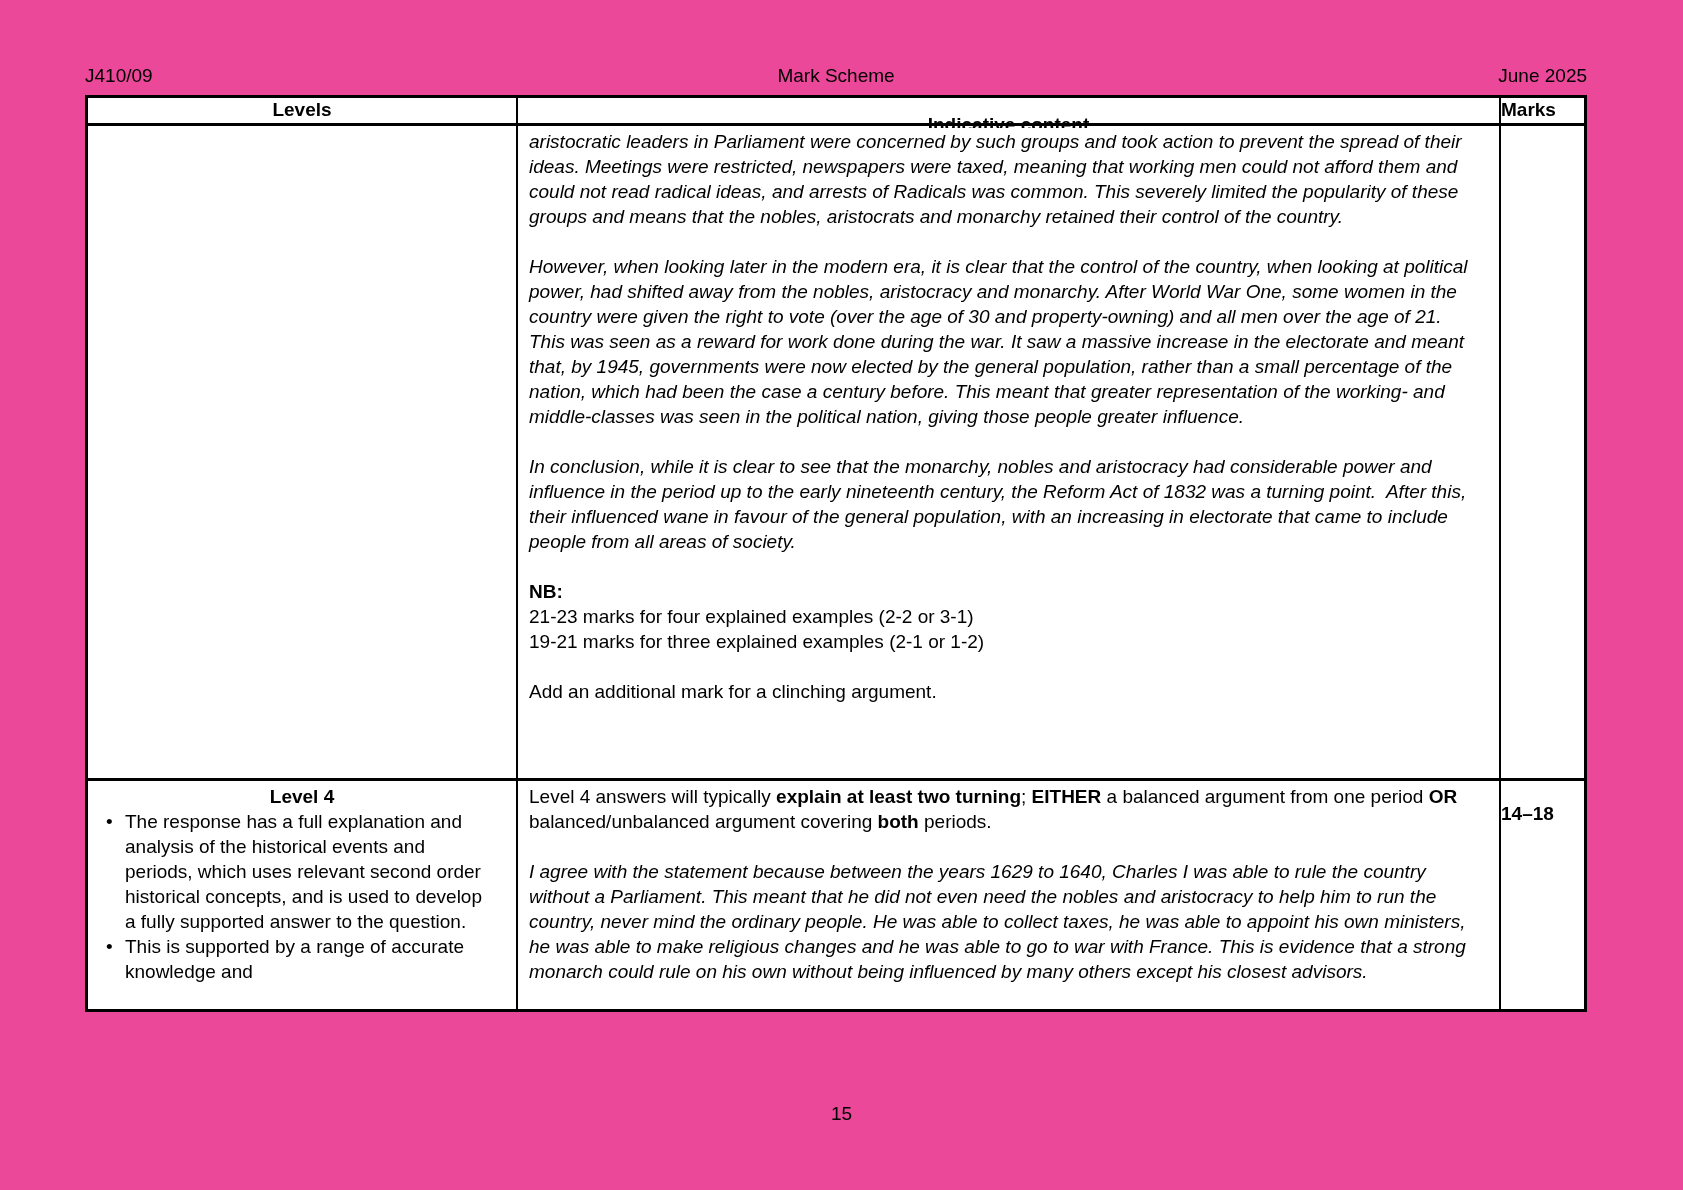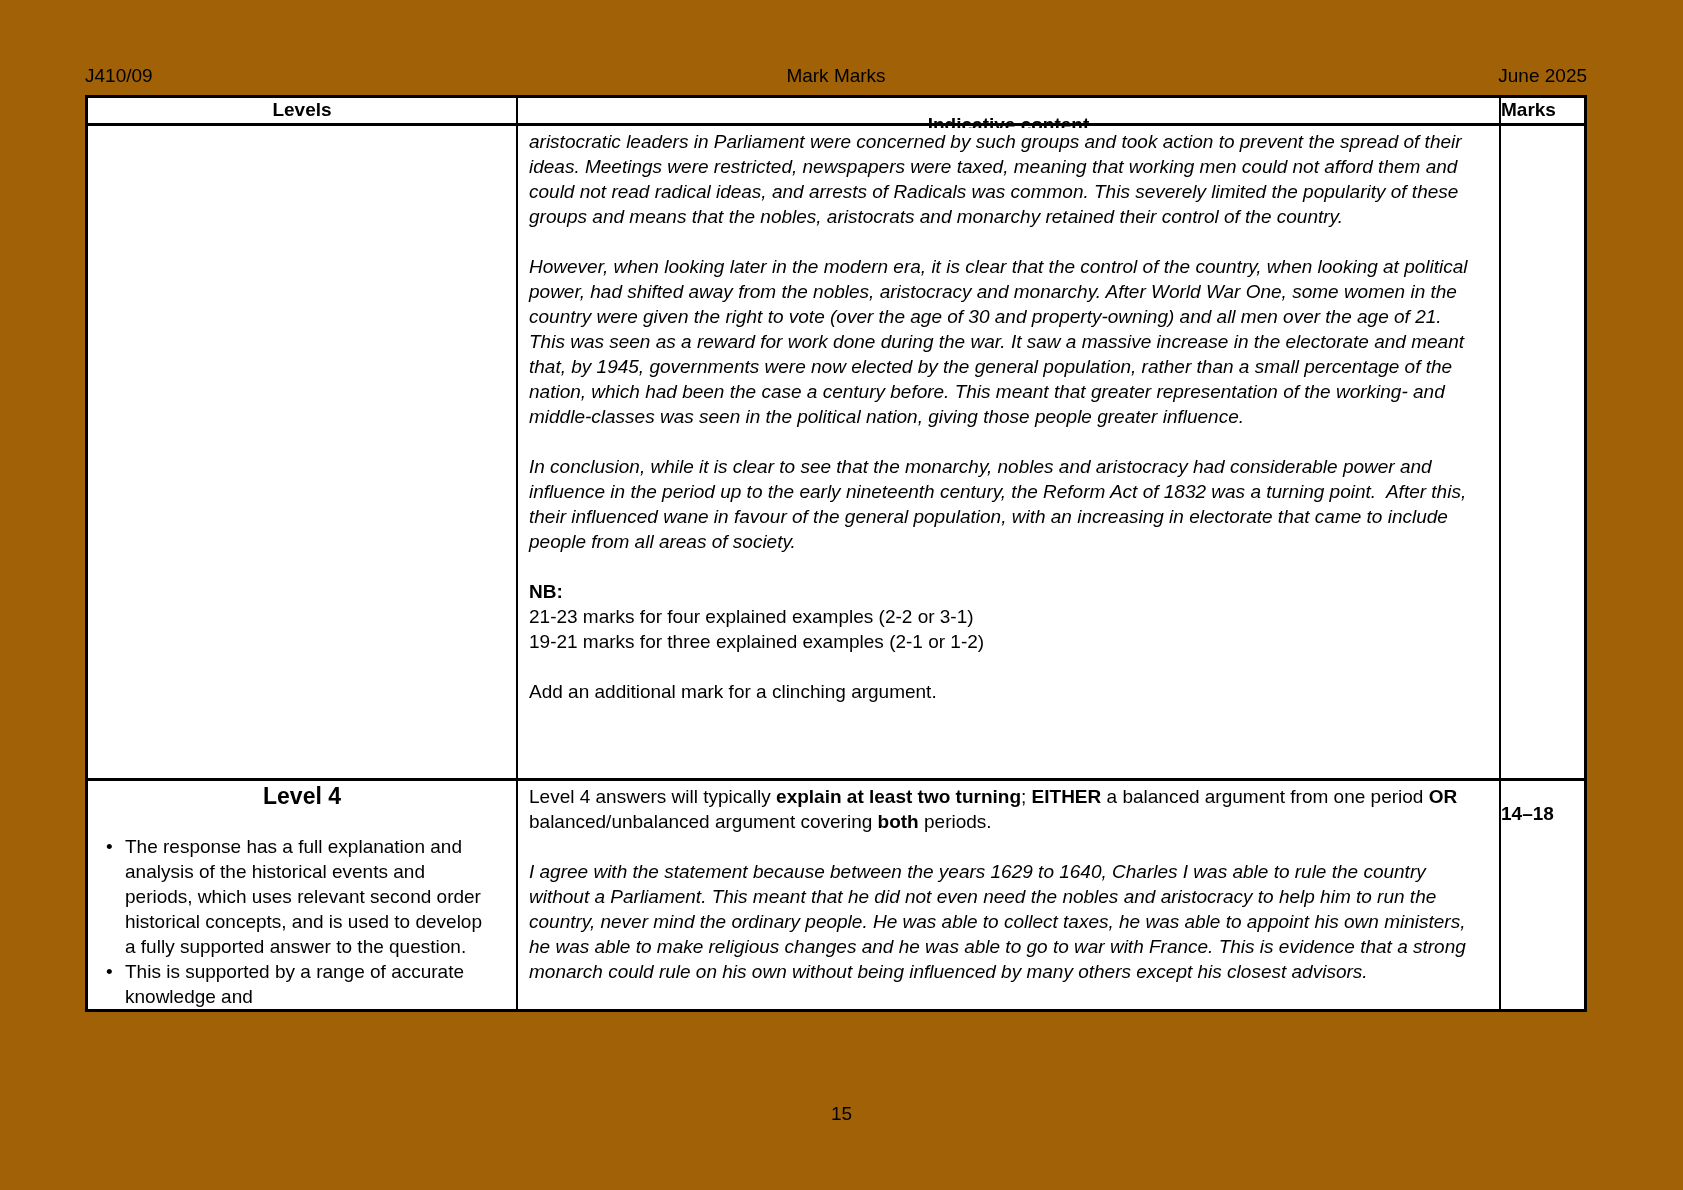--- a/index.html
+++ b/index.html
@@ -1,20 +1,20 @@
 <!DOCTYPE html>
 <html><head>
 <meta charset="utf-8">
 <style>
   html, body { margin: 0; padding: 0; background: #e8e8e8; }
   .page {
     position: relative;
     width: 1683px;
     height: 1190px;
-    background: #a16207;
+    background: #ec4899;
     font-family: "Liberation Sans", sans-serif;
     color: #000000;
     overflow: hidden;
   }
   .doc-header {
     position: absolute;
     left: 85px;
     top: 64px;
     width: 1502px;
     display: flex;
@@ -60,23 +60,22 @@
     line-height: 25px;
     white-space: pre-wrap;
   }
   .cell.indicative .para.italic { font-style: italic; }
   .para b { font-weight: bold; }
 
   .cell.levels .level-title {
     margin-top: 3px;
     text-align: center;
     font-weight: bold;
-    font-size: 23px;
+    font-size: 19px;
     line-height: 25px;
-    margin-bottom: 25px;
   }
   .bullets { padding: 0 32px 0 13px; }
   .bullet-item { display: flex; font-size: 19px; line-height: 25px; }
   .bullet-marker { width: 24px; flex: none; padding-left: 5px; box-sizing: border-box; }
   .bullet-text { flex: 1; }
 
   .marks-value {
     padding-top: 20px;
     font-weight: bold;
     font-size: 19px;
@@ -92,21 +91,21 @@
     font-size: 19px;
   }
 </style>
 </head>
 <body>
 
 <div class="page">
 
   <div class="doc-header">
     <span class="h-left">J410/09</span>
-    <span class="h-center">Mark Marks</span>
+    <span class="h-center">Mark Scheme</span>
     <span class="h-right">June 2025</span>
   </div>
 
   <div class="mark-table">
 
     <div class="trow thead">
       <div class="cell levels">Levels</div>
       <div class="cell indicative">Indicative content</div>
       <div class="cell marks">Marks</div>
     </div>

